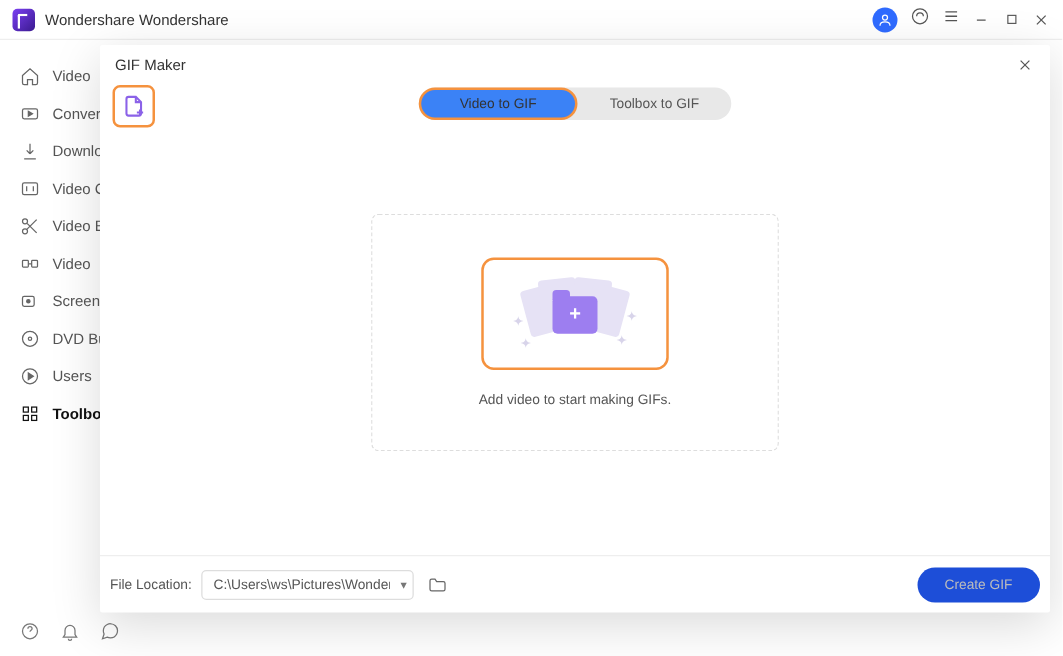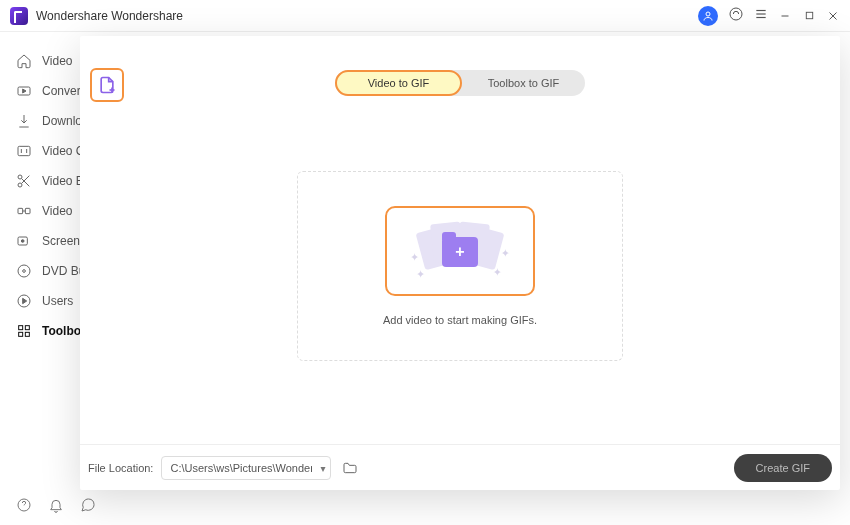--- a/index.html
+++ b/index.html
@@ -37,21 +37,21 @@
 .modal { position: absolute; left: 80px; top: 36px; width: 760px; height: 454px; background: #fff; box-shadow: 0 10px 40px rgba(0,0,0,0.15); border-radius: 2px; }
 .modal-header { display: flex; align-items: center; padding: 8px 12px; }
 .modal-title { font-size: 12px; color: #333; }
 .modal-close { margin-left: auto; width: 16px; height: 16px; display:flex; align-items:center; justify-content:center; color:#555; cursor:pointer; font-size:15px; }
 
 .add-thumb { position: absolute; left: 10px; top: 32px; width: 34px; height: 34px; border: 2px solid #f5923e; border-radius: 6px; display:flex; align-items:center; justify-content:center; cursor:pointer; }
 .add-thumb svg { width: 20px; height: 20px; }
 
 .tabs { position: absolute; top: 34px; left: 50%; transform: translateX(-50%); width: 250px; height: 26px; background: #e8e8e8; border-radius: 13px; display: flex; }
 .tab { flex: 1; display:flex; align-items:center; justify-content:center; font-size: 11px; color:#555; cursor:pointer; border-radius:13px; }
-.tab.active { background:#fef9c3; border:2px solid #f5923e; color:#333; font-weight:500; }
+.tab.active { background:#3b82f6; border:2px solid #f5923e; color:#333; font-weight:500; }
 
 .dropzone { position:absolute; top: 135px; left: 50%; transform:translateX(-50%); width: 326px; height: 190px; border: 1px dashed #ddd; border-radius: 6px; display:flex; flex-direction:column; align-items:center; justify-content:center; gap: 18px; }
 .add-box { width: 150px; height: 90px; border: 2px solid #f5923e; border-radius: 10px; display:flex; align-items:center; justify-content:center; position:relative; cursor:pointer; }
 .file-stack { position:relative; width:80px; height:60px; }
 .file-back { position:absolute; width:30px; height:38px; background:#e6e2f5; border-radius:3px; }
 .fb1 { left:0; top:8px; transform:rotate(-15deg); }
 .fb2 { left:12px; top:2px; transform:rotate(-6deg); }
 .fb3 { right:12px; top:2px; transform:rotate(6deg); }
 .fb4 { right:0; top:8px; transform:rotate(15deg); }
 .folder { position:absolute; left:22px; top:16px; width:36px; height:30px; background:#9d7ef0; border-radius:4px; }
@@ -61,21 +61,21 @@
 .s1 { left:-10px; top:30px; } .s2 { right:-10px; top:26px; } .s3 { left:-4px; bottom:0; } .s4 { right:-2px; bottom:2px; }
 .drop-text { font-size: 11px; color:#555; }
 
 .footer { position:absolute; left:0; right:0; bottom:0; height:46px; border-top:1px solid #eee; display:flex; align-items:center; padding: 0 8px; gap:8px; }
 .footer-label { font-size:11px; color:#555; }
 .path-select { height:24px; border:1px solid #ddd; border-radius:4px; font-size:11px; color:#555; padding:0 18px 0 8px; min-width:140px; appearance:none; position:relative; background:#fff; }
 .path-wrap { position:relative; display:inline-block; }
 .path-wrap::after { content:"▾"; font-size:10px; color:#777; position:absolute; right:6px; top:50%; transform:translateY(-50%); pointer-events:none; }
 .folder-btn { width:22px; height:22px; display:flex; align-items:center; justify-content:center; cursor:pointer; }
 .folder-btn svg { width:16px; height:16px; stroke:#666; fill:none; stroke-width:1.5; }
-.create-btn { margin-left:auto; height:28px; padding:0 22px; background:#404040; color:#bcbcbc; border:none; border-radius:14px; font-size:11px; }
+.create-btn { margin-left:auto; height:28px; padding:0 22px; background:#1d4ed8; color:#bcbcbc; border:none; border-radius:14px; font-size:11px; }
 </style>
 </head>
 <body>
 
 <div class="titlebar">
   <div class="logo"></div>
   <div class="app-title">Wondershare Wondershare</div>
   <div class="title-spacer"></div>
   <div class="title-ctl">
     <span class="circ" style="background:#2f6bff">
@@ -243,20 +243,29 @@
     <div class="card-title">data</div>
     <div class="card-sub">etadata</div>
   </div>
   <div style="height:40px"></div>
   <div class="card">
     <div class="card-sub">CD.</div>
   </div>
 </div>
 
 <div class="modal">
+  <div class="modal-header">
+    <span class="modal-title">GIF Maker</span>
+    <span class="modal-close">
+      <svg width="12" height="12" viewBox="0 0 24 24" stroke="#555" stroke-width="2">
+          <line x1="5" y1="5" x2="19" y2="19"></line>
+          <line x1="19" y1="5" x2="5" y2="19"></line>
+        </svg>
+    </span>
+  </div>
 
   <div class="add-thumb">
     <svg viewBox="0 0 24 24" fill="none" stroke="#8b62e8" stroke-width="2">
         <path d="M14 3H7a2 2 0 00-2 2v14a2 2 0 002 2h10a2 2 0 002-2V8z"></path>
         <path d="M14 3v5h5"></path>
         <line x1="15" y1="18" x2="21" y2="18" stroke="#8b62e8"></line>
         <line x1="18" y1="15" x2="18" y2="21" stroke="#8b62e8"></line>
       </svg>
   </div>
 

